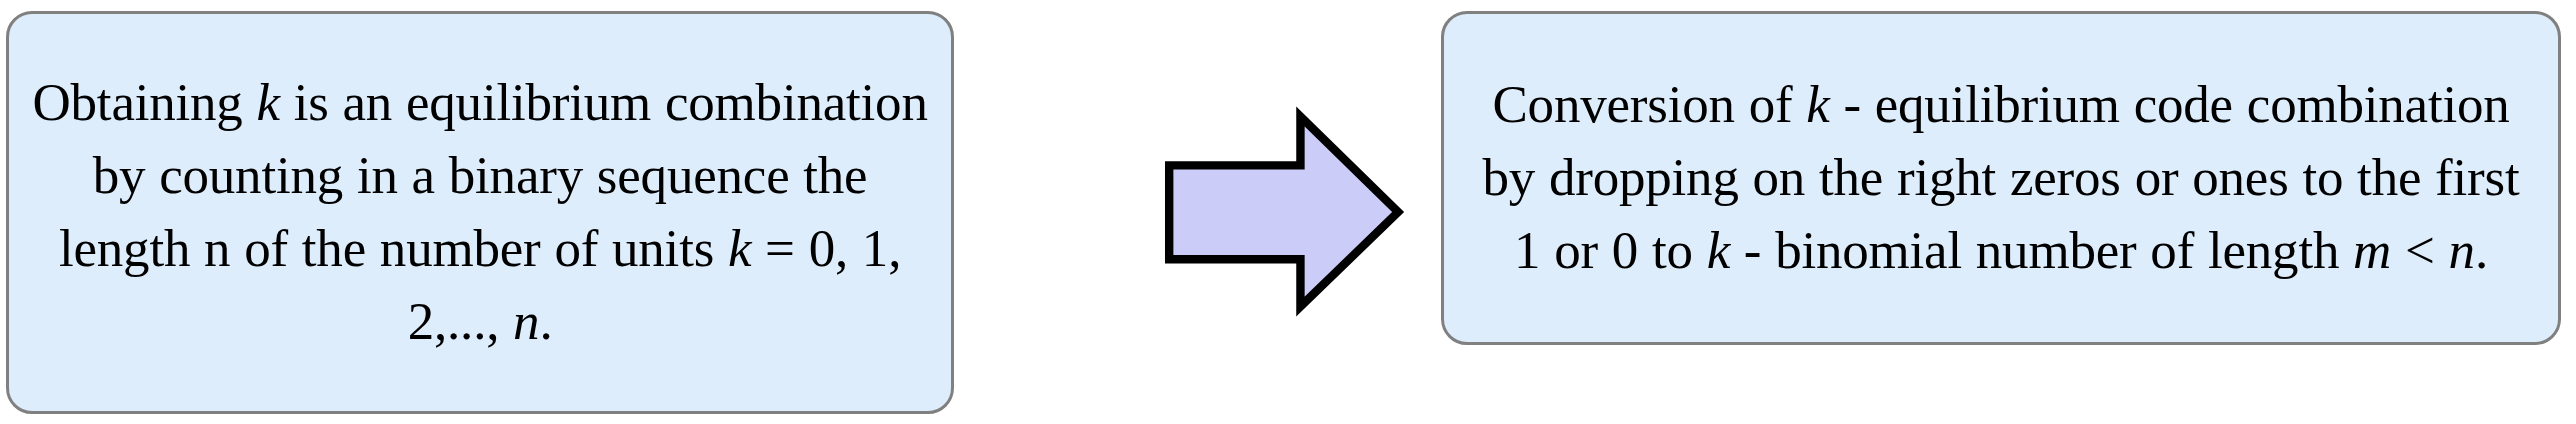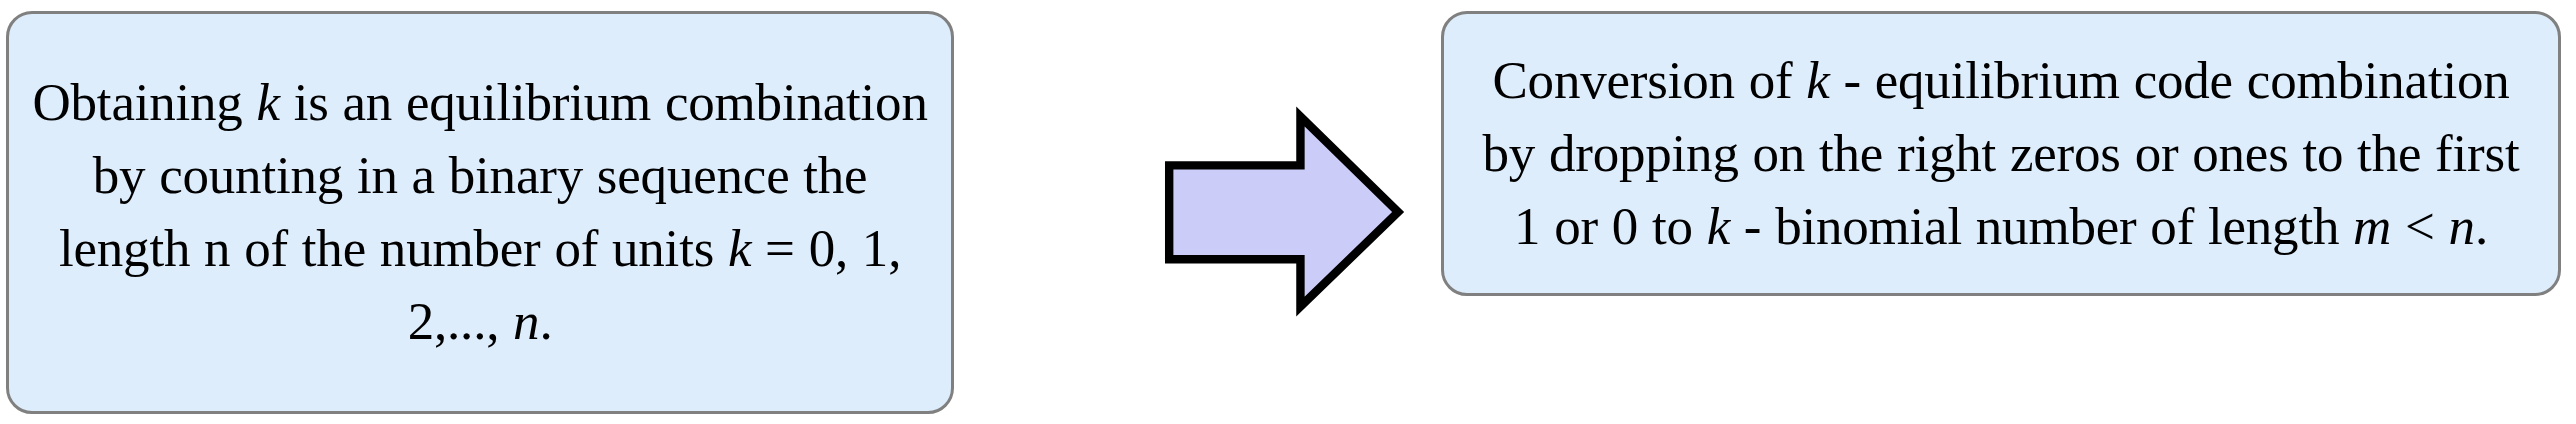--- a/index.html
+++ b/index.html
@@ -39,21 +39,21 @@
     left: 6.1px;
     top: 10.7px;
     width: 948px;
     height: 403px;
   }
 
   #box-right {
     left: 1441px;
     top: 10.7px;
     width: 1120px;
-    height: 285px;
+    height: 334px;
   }
 
   .box-text {
     width: 100%;
     padding: 0 20px;
     box-sizing: border-box;
     text-align: center;
     font-size: 53px;
     line-height: 73px;
     color: #000000;

